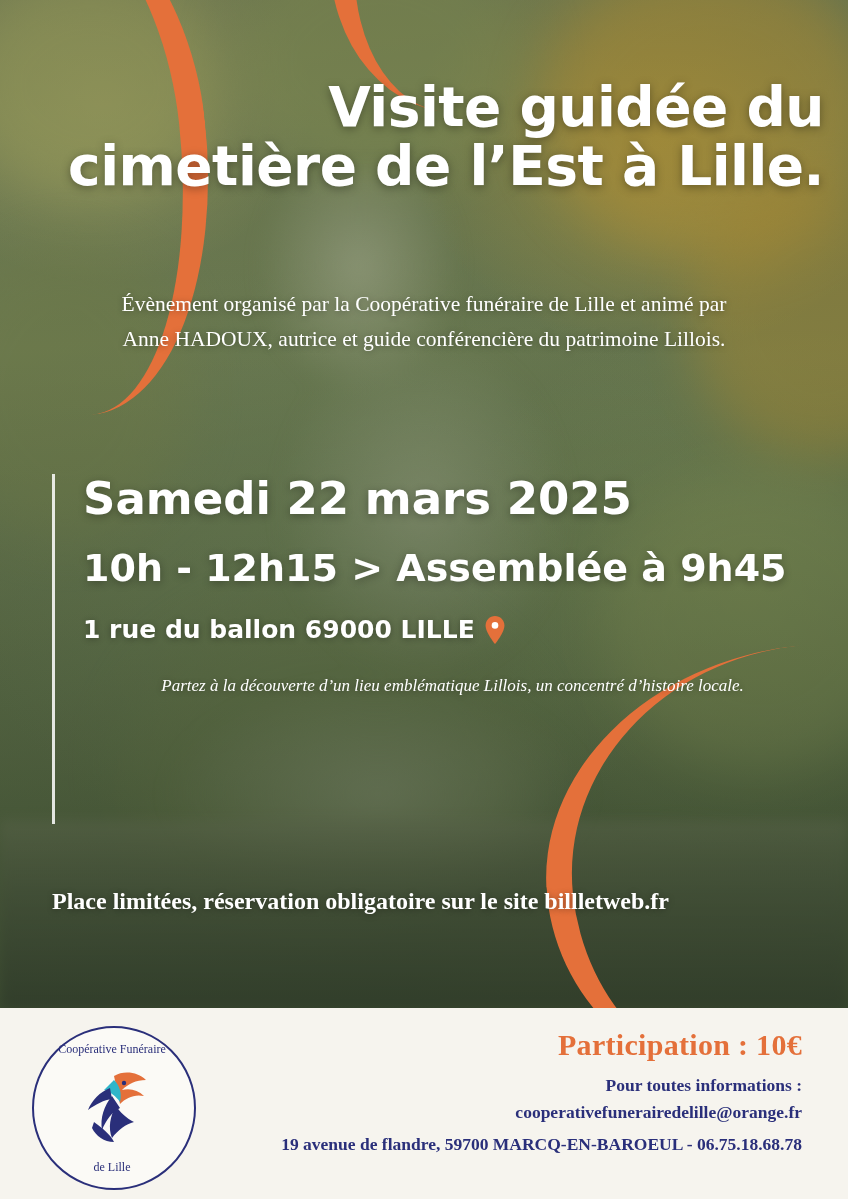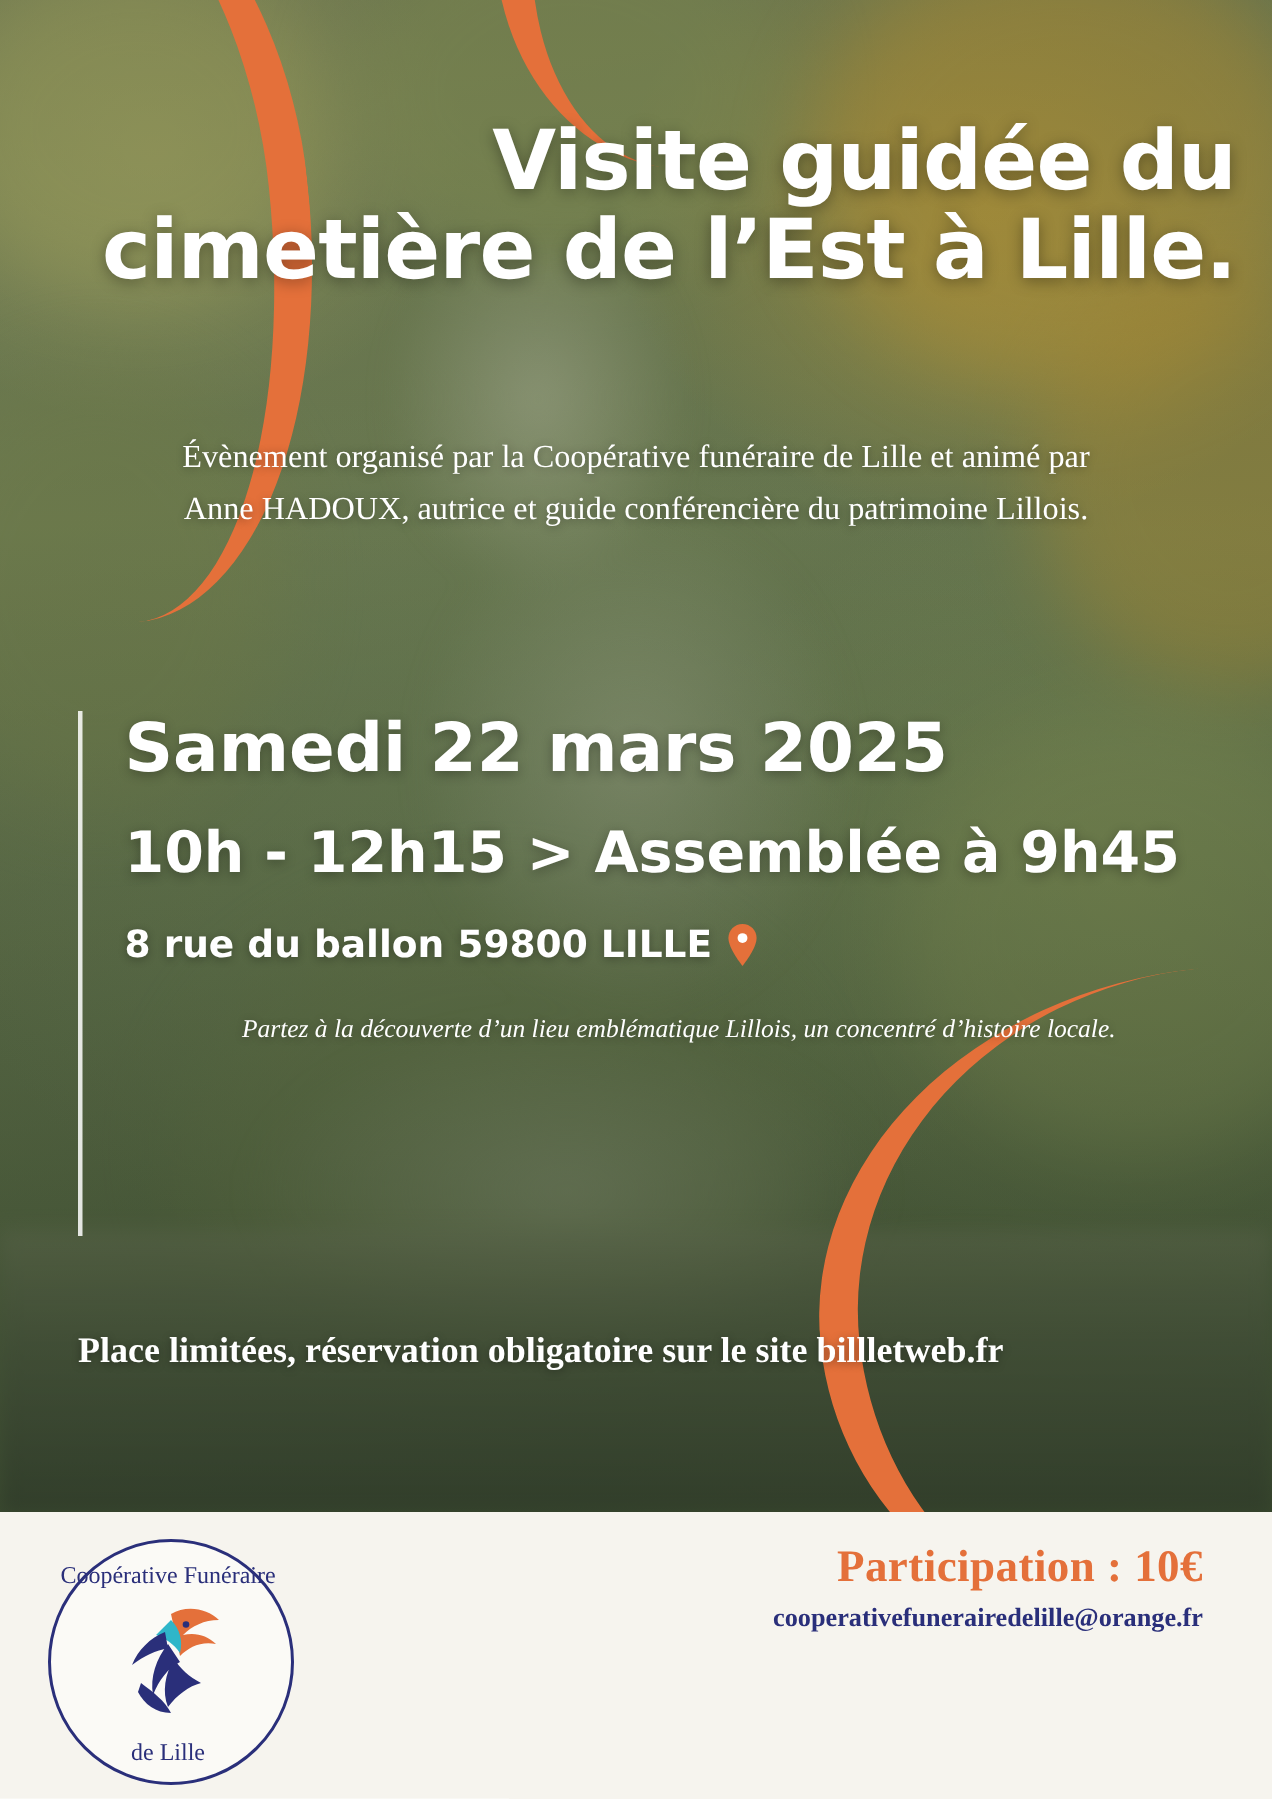--- a/index.html
+++ b/index.html
@@ -210,21 +210,21 @@
     width: 160px; height: 160px;
     border: 2px solid #2a2f7a;
     border-radius: 50%;
     background: #fbfaf6;
   }
   .logo-top-text, .logo-bottom-text {
     position: absolute;
     width: 172px;
     text-align: center;
     color: #2a2f7a;
-    font-size: 16px;
+    font-size: 12px;
     font-family: "Liberation Serif", serif;
   }
   .logo-top-text { top: 22px; }
   .logo-bottom-text { top: 140px; }
   .logo-mark {
     position: absolute;
     left: 44px; top: 46px;
     width: 86px; height: 82px;
   }
 
@@ -284,21 +284,21 @@
 
     <div class="title">Visite guidée du cimetière de l’Est à Lille.</div>
 
     <div class="subtitle">Évènement organisé par la Coopérative funéraire de Lille et animé par Anne HADOUX, autrice et guide conférencière du patrimoine Lillois.</div>
 
     <div class="detail-block">
       <div class="date">Samedi 22 mars 2025</div>
       <div class="hours">10h - 12h15 &gt; Assemblée à 9h45</div>
 
       <div class="address-row">
-        <span class="address">8 rue du ballon 59800 LILLE</span>
+        <span class="address">1 rue du ballon 69000 LILLE</span>
         <span class="pin-icon">
           <svg viewBox="0 0 20 28" width="20" height="28" aria-hidden="true">
             <path d="M10 0 C4.8 0 0.6 4.2 0.6 9.4 C0.6 16.6 10 28 10 28 C10 28 19.4 16.6 19.4 9.4 C19.4 4.2 15.2 0 10 0 Z" fill="#e4703a"></path>
             <circle cx="10" cy="9.4" r="3.3" fill="#ffffff"></circle>
           </svg>
         </span>
       </div>
 
       <div class="tagline">Partez à la découverte d’un lieu emblématique Lillois, un concentré d’histoire locale.</div>
     </div>
@@ -320,17 +320,19 @@
           <path d="M42 30 C34 40 30 52 32 64 C36 54 42 46 50 42 Z" fill="#2a2f7a"></path>
           <path d="M46 40 C40 50 38 62 42 72 C48 64 56 58 64 56 C56 52 50 46 46 40 Z" fill="#2a2f7a"></path>
           <path d="M24 56 C32 62 40 68 44 76 C34 76 26 70 22 62 Z" fill="#2a2f7a"></path>
           <circle cx="54" cy="17" r="2.2" fill="#2a2f7a"></circle>
         </svg>
       </div>
     </div>
 
     <div class="footer-right">
       <div class="participation">Participation : 10€</div>
+      <div class="info-label">Pour toutes informations :</div>
       <div class="email">cooperativefunerairedelille@orange.fr</div>
+      <div class="postal">19 avenue de flandre, 59700 MARCQ-EN-BAROEUL - 06.75.18.68.78</div>
     </div>
 
   </div>
 </div>
 
 </body></html>

